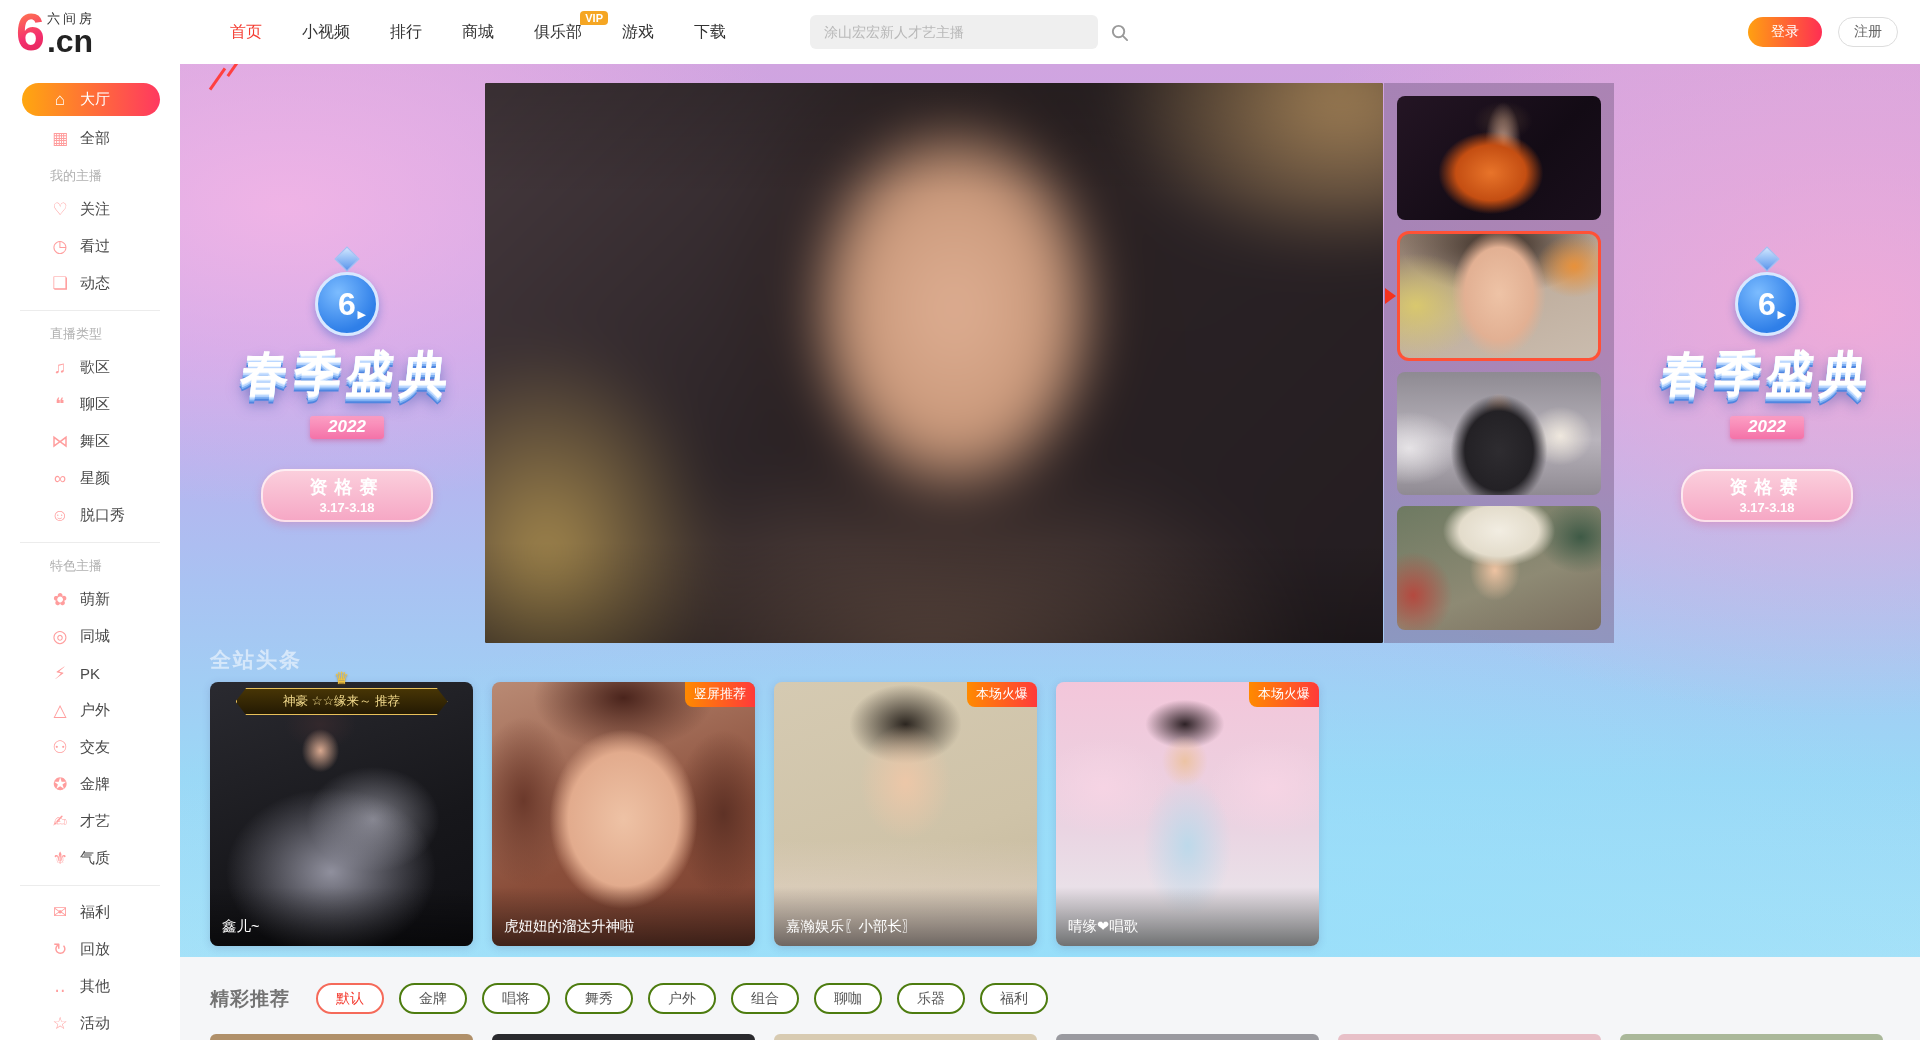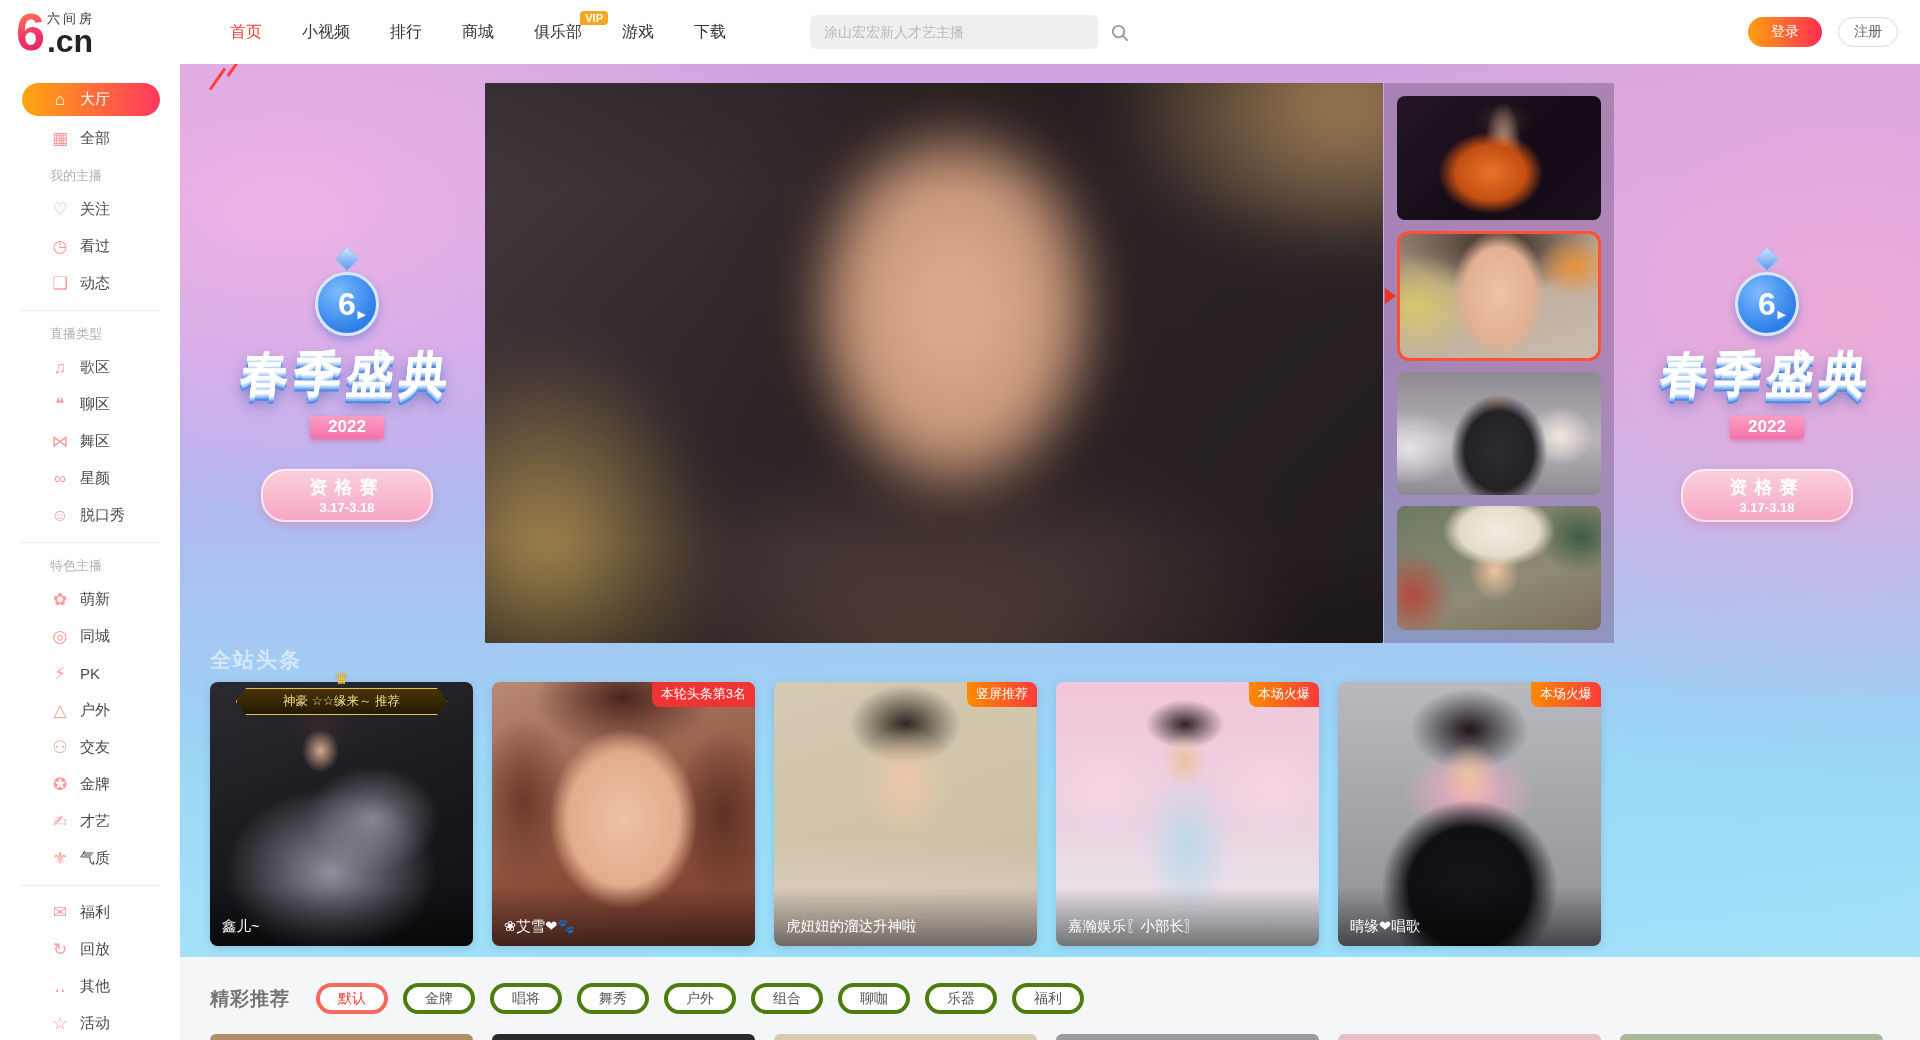--- a/index.html
+++ b/index.html
@@ -110,21 +110,21 @@
     background:radial-gradient(circle at 35% 30%, #7cbcff, #2f7fe8 70%);
     border:3px solid #d8e8ff; box-shadow:0 4px 10px rgba(60,100,200,.45);
     display:flex; align-items:center; justify-content:center; }
   .gala-orb-6 { color:#fff; font-size:32px; font-weight:bold; }
   .gala-play { position:absolute; right:10px; bottom:12px; color:#fff; font-size:11px; }
   .gala-title { font-size:48px; font-weight:900; color:#fff; letter-spacing:5px;
     transform:skewX(-6deg); white-space:nowrap;
     text-shadow:0 1px 0 #eaf4ff, 0 3px 0 #bcd8ff, 0 5px 0 #7fb0f2, 0 7px 0 #4f86e0, 0 9px 14px rgba(30,70,160,.6); }
   .gala-year { display:inline-block; margin-top:10px; padding:1px 18px 2px;
     background:linear-gradient(180deg,#fc9fc4,#f472a8); color:#fff; font-weight:bold;
-    font-size:17px; border-radius:3px; box-shadow:0 2px 5px rgba(200,60,120,.4); }
+    font-style:italic; font-size:17px; border-radius:3px; box-shadow:0 2px 5px rgba(200,60,120,.4); }
   .gala-qual { width:172px; margin:30px auto 0; padding:6px 0 7px; border-radius:24px;
     background:linear-gradient(180deg,#fbd0dd,#f6a6c4);
     box-shadow:inset 0 0 0 2px rgba(255,255,255,.65), 0 3px 8px rgba(220,110,160,.4); }
   .gala-qual-title { color:#fff; font-size:18px; font-weight:bold; letter-spacing:7px; }
   .gala-qual-dates { color:#fff; font-size:13px; font-weight:bold; margin-top:1px; }
 
   
   .section-title { position:absolute; left:30px; top:582px; font-size:21px; font-weight:bold;
     letter-spacing:2px; color:rgba(255,255,255,.55); }
   .cards-row { position:absolute; left:30px; top:618px; display:flex; gap:19px; }
@@ -181,21 +181,21 @@
     color:#f2c542; font-size:17px; text-shadow:0 1px 2px rgba(120,80,0,.6); }
   .card-name { position:absolute; left:0; right:0; bottom:0; padding:30px 12px 10px;
     font-size:14.5px; color:#fff; border-radius:0 0 8px 8px;
     background:linear-gradient(180deg, rgba(0,0,0,0), rgba(0,0,0,.52)); }
 
   
   .recommend { position:absolute; left:180px; top:957px; right:0; bottom:0; background:#f5f6f8; }
   .rec-head { display:flex; align-items:center; margin:26px 0 0 30px; gap:26px; }
   .rec-title { font-size:19px; font-weight:bold; color:#737373; letter-spacing:1px; }
   .rec-tabs { display:flex; gap:15px; }
-  .pill { height:31px; padding:0 18px; border-radius:16px; border:4px solid #4d7c0f;
+  .pill { height:31px; padding:0 18px; border-radius:16px; border:2px solid #4d7c0f;
     background:#fff; color:#555; font-size:14px; cursor:pointer;
     font-family:"Liberation Sans","DejaVu Sans",sans-serif; }
   .pill.is-active { border-color:#f56a5a; color:#f43b30; }
   .next-row { position:absolute; left:30px; bottom:0; display:flex; gap:19px; }
   .sliver { width:263px; height:6px; border-radius:8px 8px 0 0; }
   .sliver:nth-child(1){background:#b0906a;} .sliver:nth-child(2){background:#2a2a2e;}
   .sliver:nth-child(3){background:#d8cbb2;} .sliver:nth-child(4){background:#9a9aa0;}
   .sliver:nth-child(5){background:#e8c0c8;} .sliver:nth-child(6){background:#aab89a;}
 </style>
 </head>
@@ -406,26 +406,20 @@
     </div>
 
   <div class="section-title">全站头条</div>
 
   <div class="cards-row">
       <div class="card">
     <div class="card-photo"></div>
     <span class="crown">♛</span>
     <div class="card-badge badge--gold">神豪 ☆☆缘来～ 推荐</div>
     <div class="card-name">鑫儿~</div>
-  </div>
-      <div class="card">
-    <div class="card-photo"></div>
-
-    <div class="card-badge badge--red">本轮头条第3名</div>
-    <div class="card-name">❀艾雪❤🐾</div>
   </div>
       <div class="card">
     <div class="card-photo"></div>
 
     <div class="card-badge badge--hot">竖屏推荐</div>
     <div class="card-name">虎妞妞的溜达升神啦</div>
   </div>
       <div class="card">
     <div class="card-photo"></div>
 

